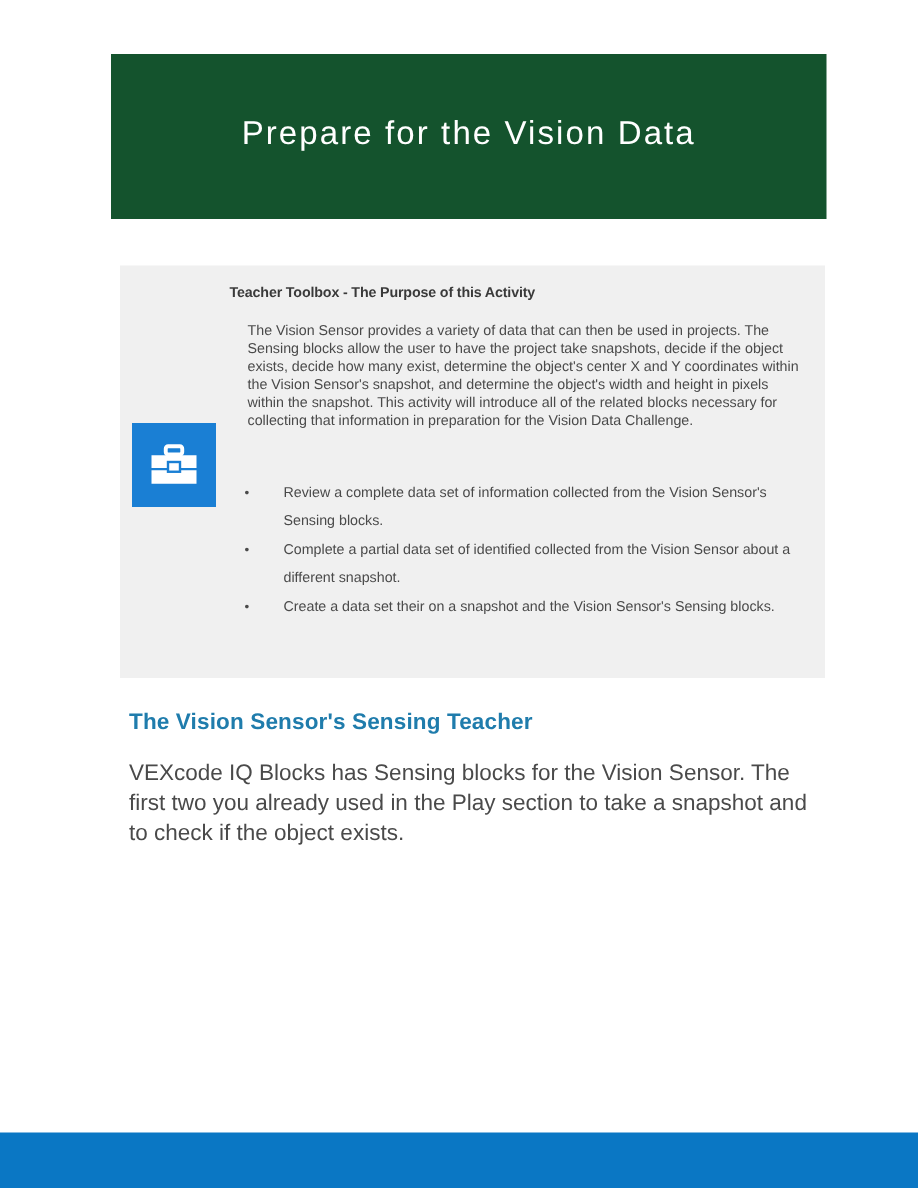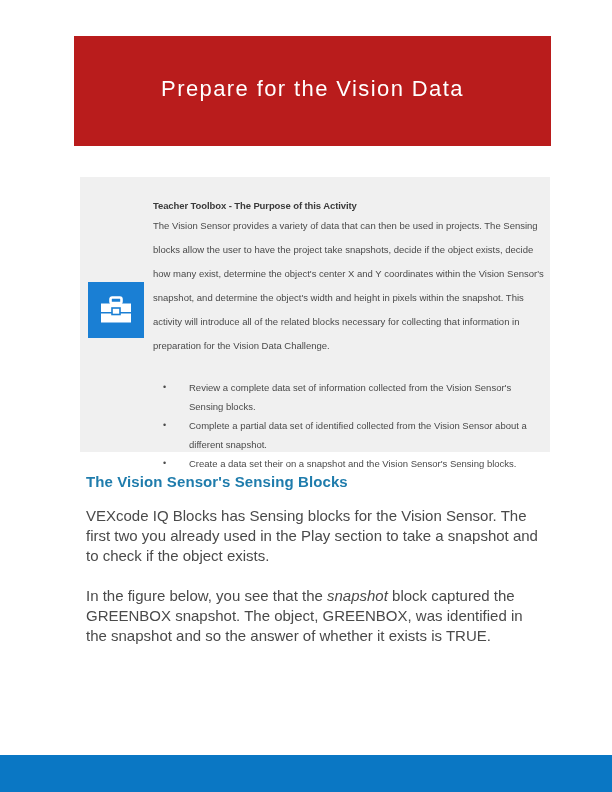--- a/index.html
+++ b/index.html
@@ -16,21 +16,21 @@
     -webkit-font-smoothing: antialiased;
   }
 
   
   .title-banner {
     position: absolute;
     left: 74px;
     top: 36px;
     width: 477px;
     height: 110px;
-    background: #b91c1c;
+    background: #14532d;
     display: flex;
     flex-direction: column;
     align-items: center;
     justify-content: center;
     box-sizing: border-box;
     padding: 6px 30px 10px 30px;
   }
   .title-line {
     color: #ffffff;
     font-size: 22px;
@@ -61,37 +61,37 @@
     width: 56px;
     height: 56px;
     background: #1a7fd4;
     display: flex;
     align-items: center;
     justify-content: center;
   }
   .callout-body {
     position: absolute;
     left: 73px;
-    top: 16px;
+    top: 6px;
     right: 4px;
     padding-top: 6px;
   }
   .tb-heading {
     font-size: 9.5px;
     font-weight: bold;
     color: #3a3a3a;
     line-height: 14px;
     margin: 0 0 1px 0;
     letter-spacing: -0.1px;
   }
   .tb-para {
     font-size: 9.5px;
     color: #4a4a4a;
-    line-height: 24px;
-    margin: 0;
+    line-height: 12px;
+    margin: 12px;
     letter-spacing: 0px;
   }
   .tb-spacer {
     height: 20px;
   }
   .tb-list {
     margin: 0;
     padding: 0;
     list-style: none;
   }
@@ -183,23 +183,22 @@
       </li>
       <li>
         <span class="bullet">•</span>
         <span>Create a data set their on a snapshot and the Vision Sensor's Sensing blocks.</span>
       </li>
     </ul>
   </div>
 </div>
 
 <div class="section">
-  <h2 class="section-heading">The Vision Sensor's Sensing Blocks</h2>
+  <h2 class="section-heading">The Vision Sensor's Sensing Teacher</h2>
 
   <p class="body-para">VEXcode IQ Blocks has Sensing blocks for the Vision Sensor. The first two you already used in the Play section to take a snapshot and to check if the object exists.</p>
   <div class="body-gap"></div>
 
-  <p class="body-para"><span>In the figure below, you see that the </span><span class="ital">snapshot</span><span> block captured the GREENBOX snapshot. The object, GREENBOX, was identified in the snapshot and so the answer of whether it exists is TRUE.</span></p>
   <div class="body-gap"></div>
 
 </div>
 
 <div class="footer-bar"></div>
 
 </body></html>

